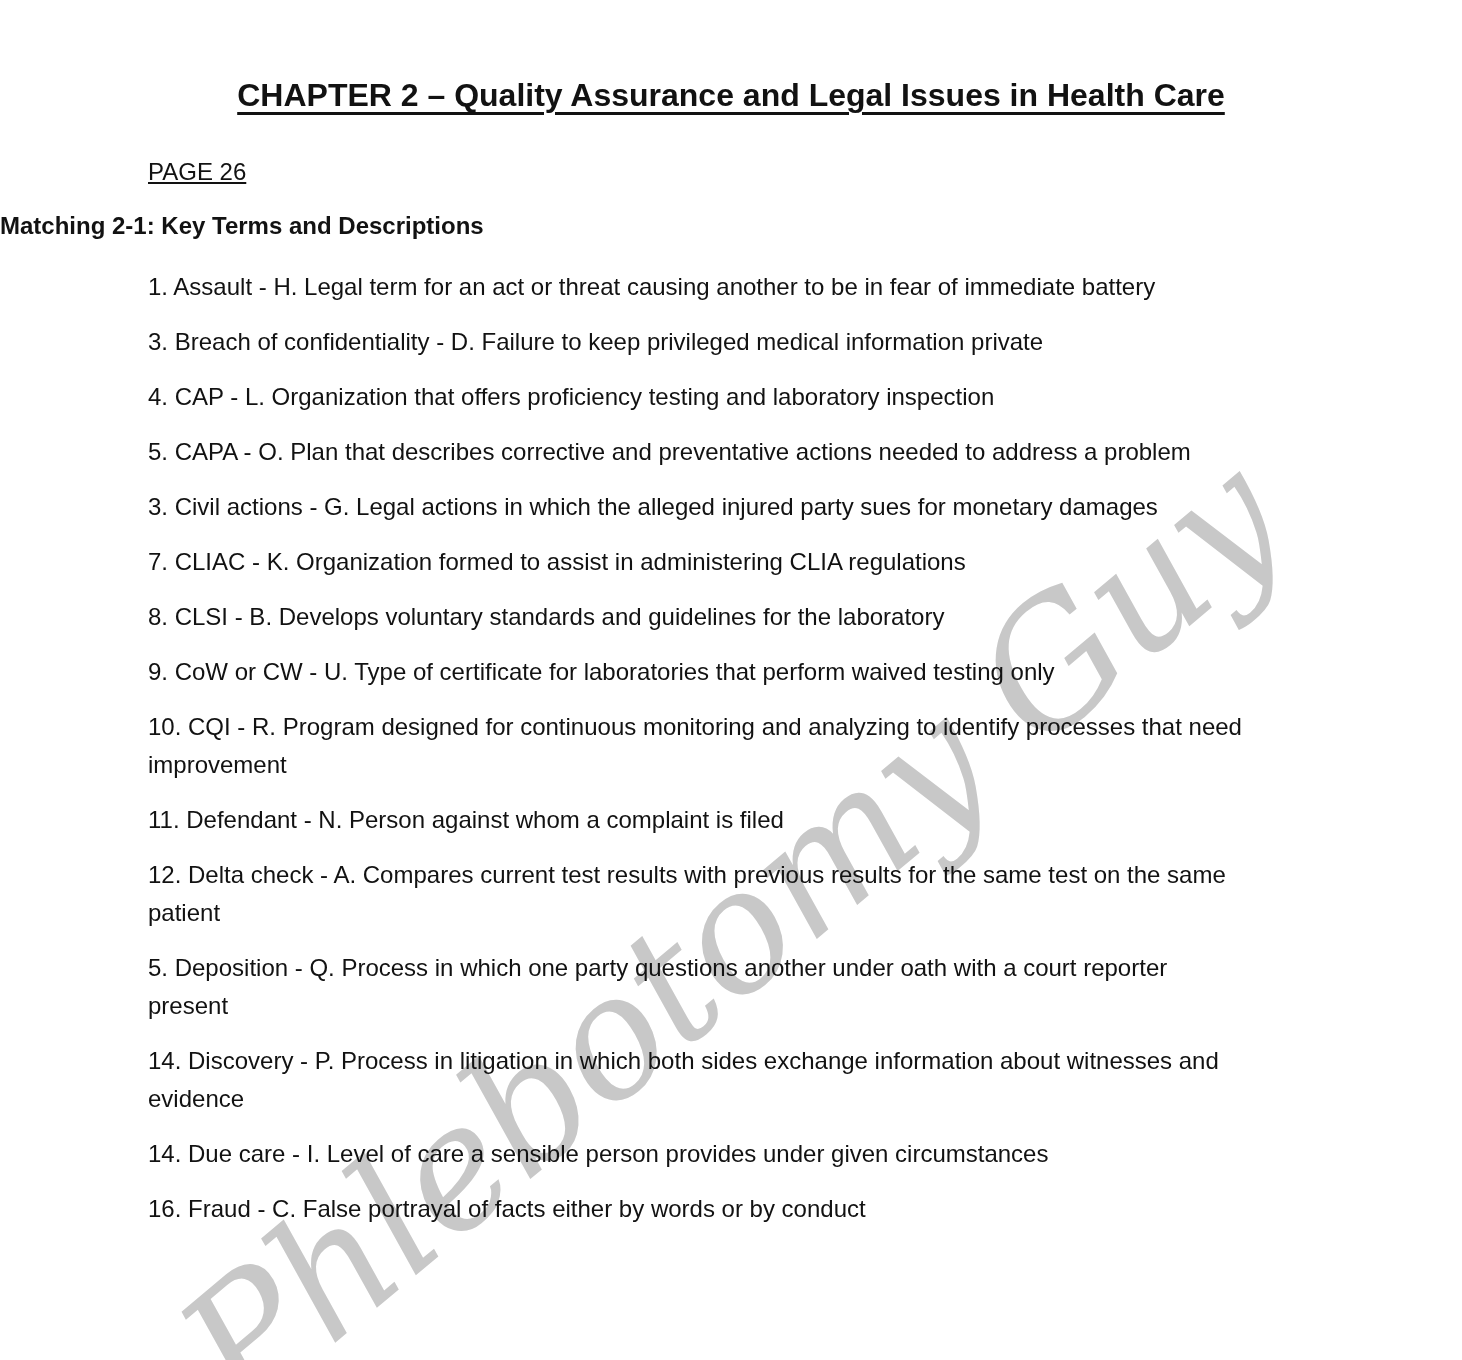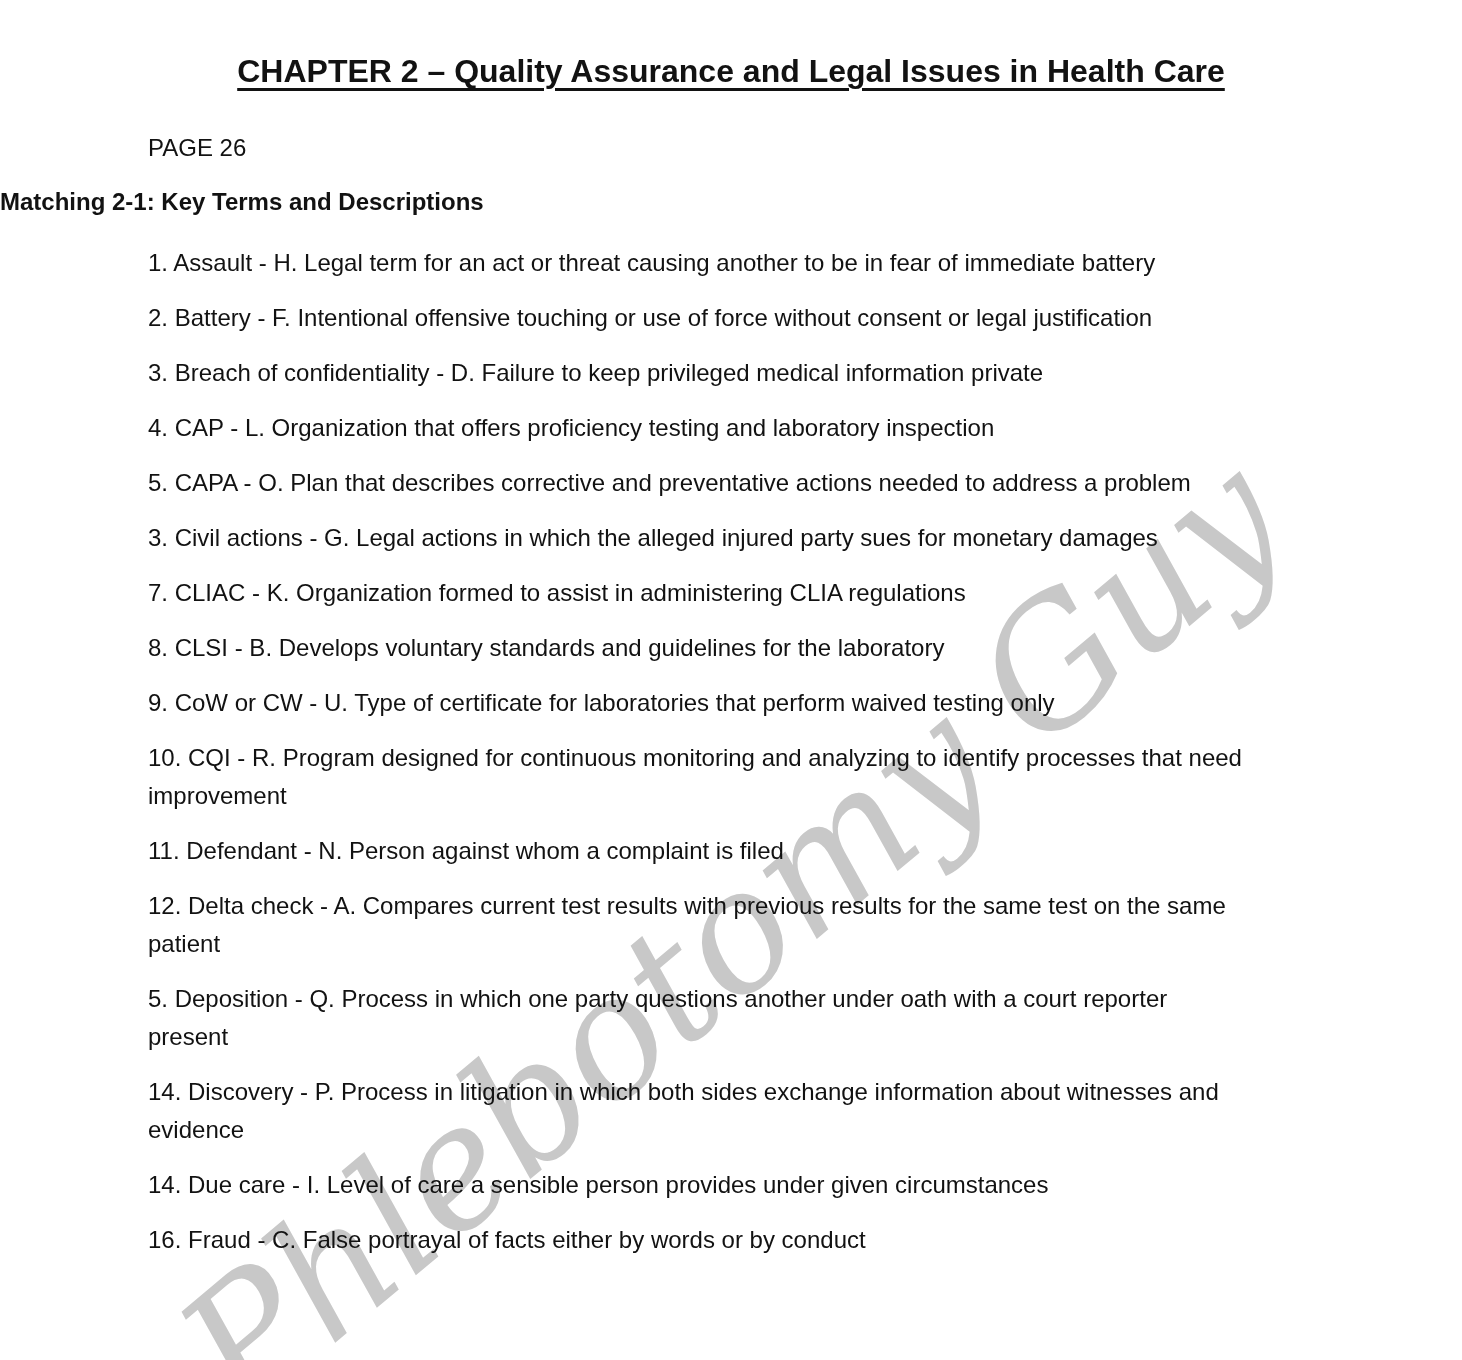--- a/index.html
+++ b/index.html
@@ -29,33 +29,34 @@
     white-space: nowrap;
     z-index: 0;
     user-select: none;
   }
   .content {
     position: relative;
     z-index: 1;
   }
   .title {
     margin: 0;
-    padding-top: 52px;
+    padding-top: 76px;
     text-align: center;
     font-size: 32px;
     font-weight: bold;
     line-height: 38px;
     text-decoration: underline;
     text-decoration-thickness: 3px;
     text-underline-offset: 6px;
   }
   .page-label {
     margin: 44px 0 0 148px;
     font-size: 24px;
     line-height: 28px;
+    text-decoration: underline;
   }
   .section-heading {
     margin: 26px 0 0 0;
     text-align: left;
     font-size: 24px;
     font-weight: bold;
     line-height: 28px;
   }
   .items {
     margin: 28px 140px 0 148px;
@@ -75,21 +76,20 @@
 
   <div class="content">
     <h1 class="title">CHAPTER 2 – Quality Assurance and Legal Issues in Health Care</h1>
 
     <div class="page-label">PAGE 26</div>
 
     <h2 class="section-heading">Matching 2-1: Key Terms and Descriptions</h2>
 
     <div class="items">
       <p>1. Assault - H. Legal term for an act or threat causing another to be in fear of immediate battery</p>
-      <p>2. Battery - F. Intentional offensive touching or use of force without consent or legal justification</p>
       <p>3. Breach of confidentiality - D. Failure to keep privileged medical information private</p>
       <p>4. CAP - L. Organization that offers proficiency testing and laboratory inspection</p>
       <p>5. CAPA - O. Plan that describes corrective and preventative actions needed to address a problem</p>
       <p>3. Civil actions - G. Legal actions in which the alleged injured party sues for monetary damages</p>
       <p>7. CLIAC - K. Organization formed to assist in administering CLIA regulations</p>
       <p>8. CLSI - B. Develops voluntary standards and guidelines for the laboratory</p>
       <p>9. CoW or CW - U. Type of certificate for laboratories that perform waived testing only</p>
       <p>10. CQI - R. Program designed for continuous monitoring and analyzing to identify processes that need
 improvement</p>
       <p>11. Defendant - N. Person against whom a complaint is filed</p>

